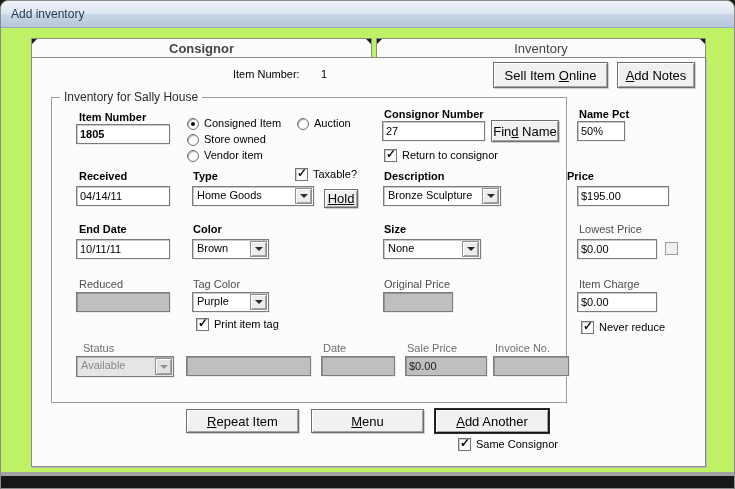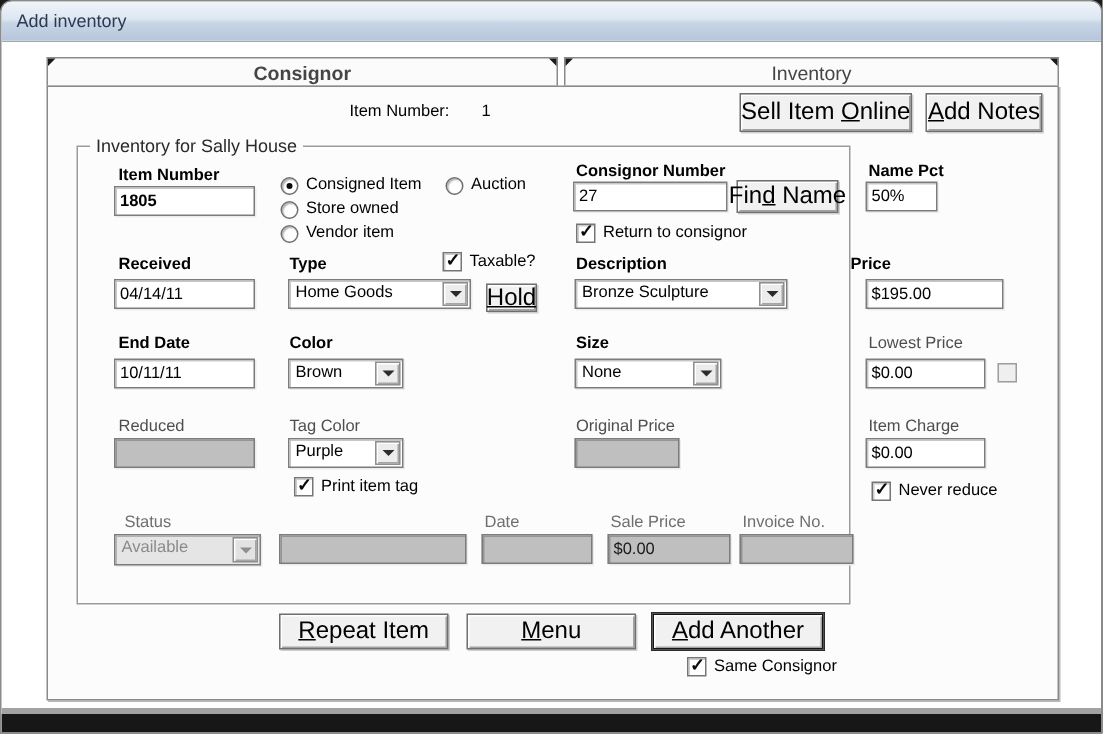--- a/index.html
+++ b/index.html
@@ -1,20 +1,20 @@
 <!DOCTYPE html>
 <html><head>
 <meta charset="utf-8">
 <style>
   * { margin:0; padding:0; box-sizing:border-box; }
   html,body { width:735px; height:489px; }
   body { font-family:"Liberation Sans", sans-serif; background:#1b1b1b; }
   #window {
     position:relative; width:735px; height:489px;
-    background:#ffffff; border:1px solid #8b8b8b;
+    background:#bef264; border:1px solid #8b8b8b;
     border-radius:8px 8px 0 0; overflow:hidden;
   }
   .titlebar {
     position:absolute; left:0; top:0; width:100%; height:27px;
     background:linear-gradient(#f0f4fa 0%, #dde7f2 45%, #c8d5e7 55%, #b6c6db 100%);
     border-bottom:1px solid #9aa8bb; border-radius:7px 7px 0 0;
     line-height:26px; padding-left:10px;
     font-size:12px; color:#2b3a50;
   }
   .strip-gray { position:absolute; left:0; right:0; bottom:12px; height:4px; background:#a2a2a2; }
@@ -67,21 +67,21 @@
   }
   .arr { width:0; height:0; border-left:4px solid transparent; border-right:4px solid transparent; border-top:4px solid #2b2b2b; }
   .dd.off { background:#e5e5e5; }
   .dd.off .dd-text { color:#8a8a8a; }
   .dd.off .dd-btn { background:#e2e2e2; }
   .dd.off .arr { border-top-color:#8f8f8f; }
   .btn {
     position:absolute; background:#f1f1f1; border:1px solid #6f6f6f;
     box-shadow:inset 1px 1px 0 #ffffff, inset -1px -1px 0 #a2a2a2, 1px 1px 0 #cfcfcf;
     display:flex; align-items:center; justify-content:center;
-    font-size:16px; color:#000; white-space:pre; cursor:default;
+    font-size:13px; color:#000; white-space:pre; cursor:default;
   }
   .btn.default { border:1px solid #161616; box-shadow:inset 1px 1px 0 #ffffff, inset -1px -1px 0 #a2a2a2, 0 0 0 1px #2b2b2b; }
   .u { text-decoration:underline; }
   .chk {
     position:absolute; width:13px; height:13px; background:#fff;
     border:1px solid #757575; box-shadow:inset 1px 1px 0 rgba(0,0,0,.2);
   }
   .chk .mark { position:absolute; left:1px; top:-3px; font-size:12px; font-weight:bold; color:#0b0b0b; display:none; }
   .chk.checked .mark { display:block; }
   .chk.off { background:#efefef; border-color:#9d9d9d; box-shadow:none; }
@@ -163,21 +163,21 @@
   </div>
   <span class="chk checked" style="left:294px; top:167px;">
       <span class="mark">✓</span>
     </span>
   <span class="lbl" style="left:312px; top:167px;">Taxable?</span>
   <div class="btn" style="left:323px; top:188px; width:34px; height:19px;">
     <span></span><span class="u">Hold</span><span></span>
   </div>
 
   <span class="lbl b" style="left:383px; top:169px;">Description</span>
-  <div class="dd" style="left:382px; top:185px; width:142px; height:20px;">
+  <div class="dd" style="left:382px; top:185px; width:118px; height:20px;">
     <span class="dd-text">Bronze Sculpture</span>
     <span class="dd-btn">
         <span class="arr"></span>
       </span>
   </div>
 
   <span class="lbl b" style="left:566px; top:169px;">Price</span>
   <input class="field" style="left: 576px; top: 185px; width: 92px; height: 20px;" value="$195.00">
 
   <span class="lbl b" style="left:78px; top:222px;">End Date</span>

